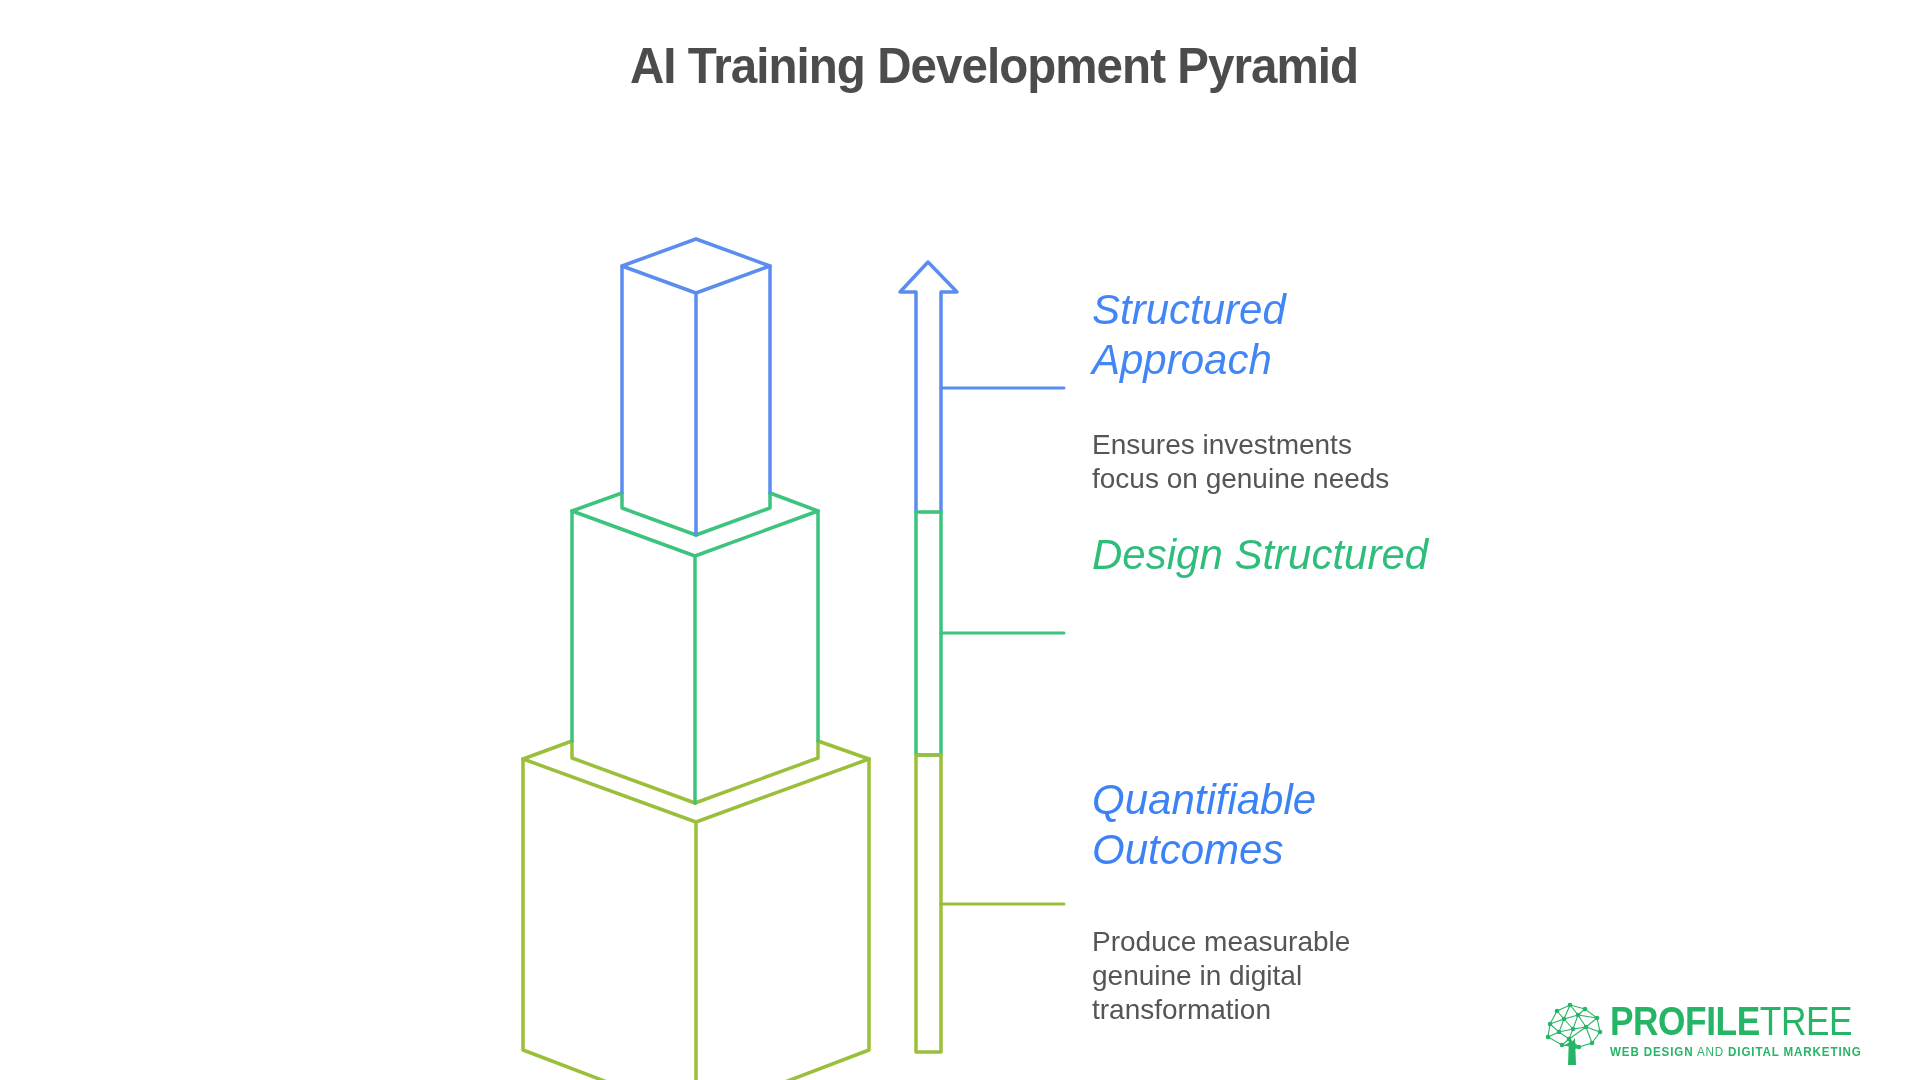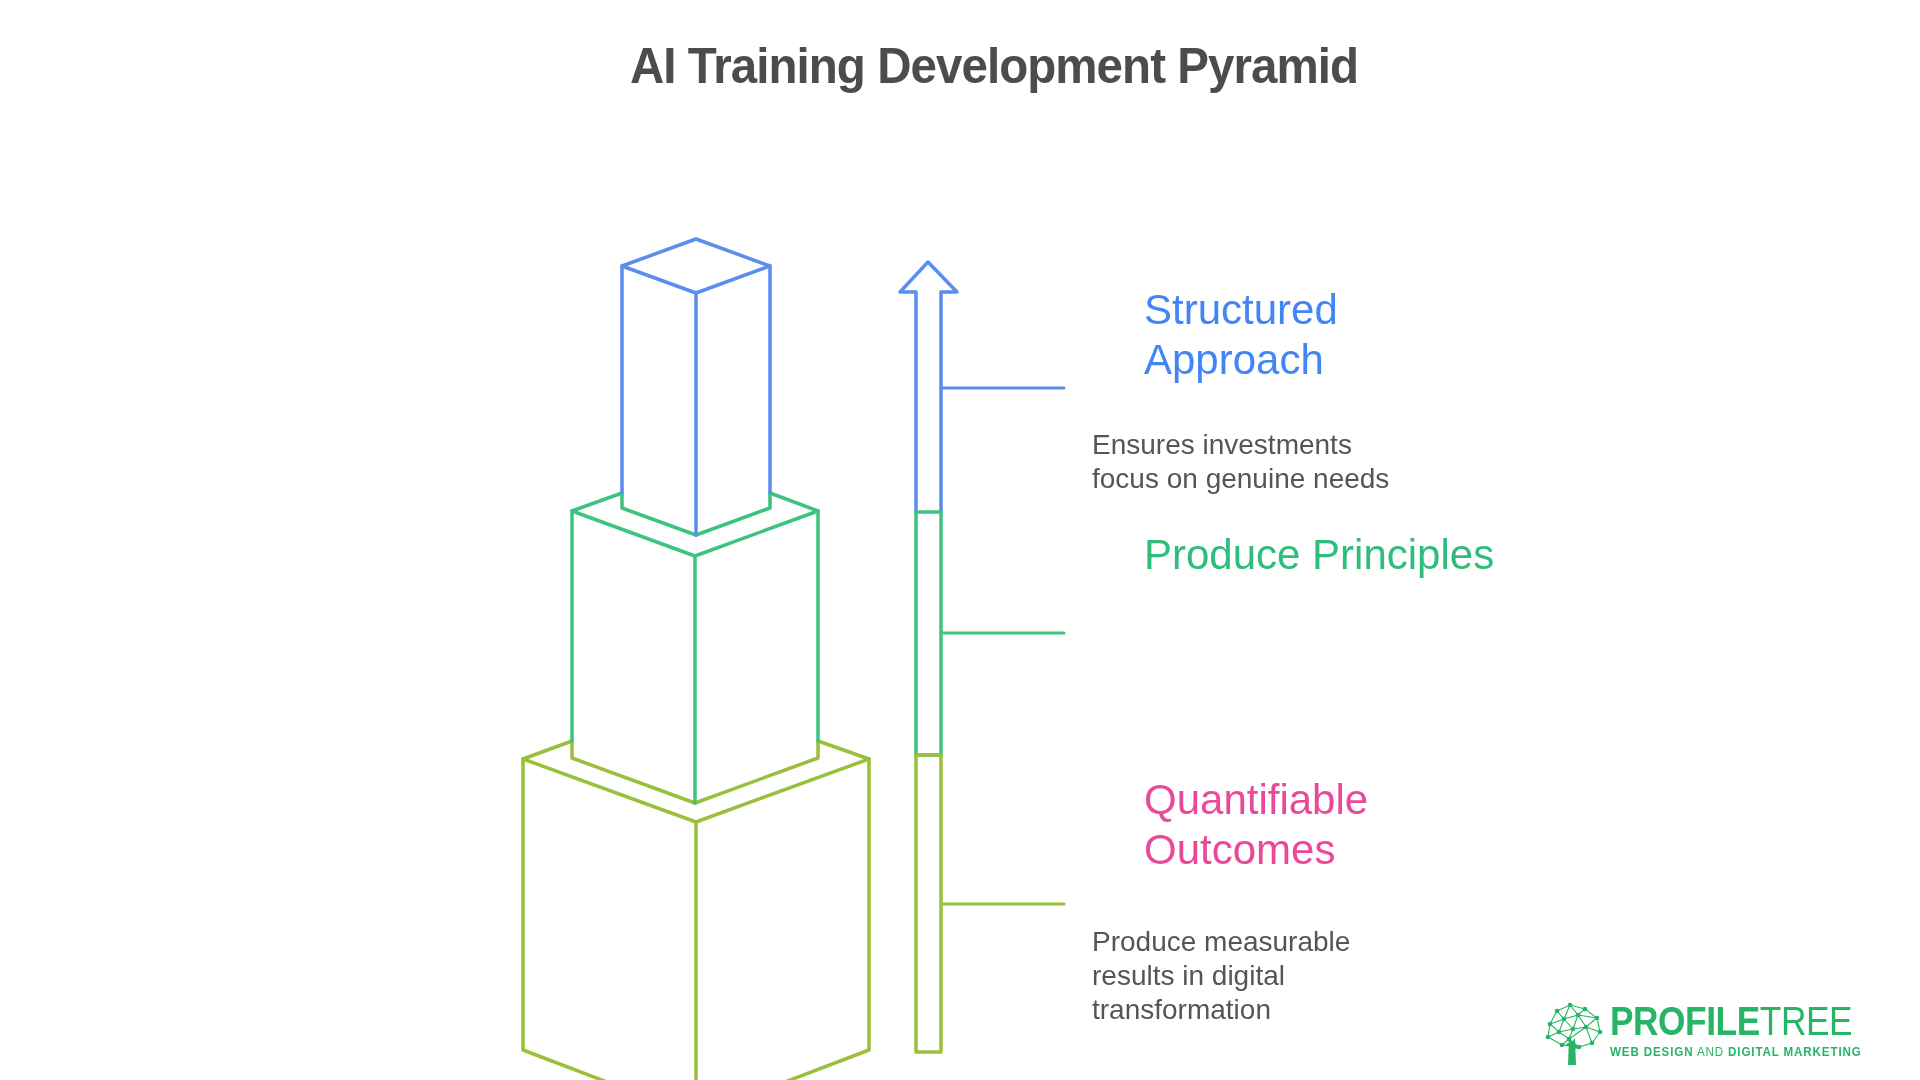--- a/index.html
+++ b/index.html
@@ -8,28 +8,28 @@
   .stage { position:absolute; left:0; top:0; width:1708px; height:1080px; }
 
   .diagram-svg { position:absolute; left:0; top:0; }
 
   .page-title {
     position:absolute; left:994px; top:36px; transform:translateX(-50%) scaleX(.95);
     font-size:50px; font-weight:700; color:#4c4c4c; letter-spacing:-1px;
     white-space:nowrap; line-height:60px;
   }
 
-  .sec-heading { position:absolute; left:1144px; font-size:42px; font-weight:400;
-                 line-height:50px; white-space:pre-line; }
+  .sec-heading { position:absolute; left:1092px; font-size:42px; font-weight:400;
+                 line-height:50px; white-space:pre-line;font-style:italic; }
   .sec-body    { position:absolute; left:1092px; font-size:28px; font-weight:400;
                  line-height:34px; color:#555555; white-space:pre-line;margin-top:19px; }
 
   .h-blue  { color:#4285f4; }
   .h-green { color:#2ebd7a; }
-  .h-lime  { color:#ec4899; }
+  .h-lime  { color:#3b82f6; }
 
   .logo { position:absolute; left:1542px; top:1000px; width:340px; height:80px; }
   .logo-icon { position:absolute; left:0; top:2px; }
   .logo-text { position:absolute; left:68px; top:0; transform:scaleX(.86);
                transform-origin:left top; color:#26b566; white-space:nowrap; }
   .logo-brand { font-size:41px; line-height:42px; letter-spacing:-.5px; }
   .logo-brand .bold  { font-weight:800; }
   .logo-brand .light { font-weight:400; }
   .logo-tagline { font-size:13.5px; line-height:16px; letter-spacing:1px; margin-top:2px; }
   .logo-tagline .bold { font-weight:700; }
@@ -88,26 +88,26 @@
     </g>
   </svg>
 
   <div class="page-title">AI Training Development Pyramid</div>
 
   <div class="sec-heading h-blue" style="top:285px">Structured
 Approach</div>
   <div class="sec-body" style="top:409px">Ensures investments
 focus on genuine needs</div>
 
-  <div class="sec-heading h-green" style="top:530px">Produce Principles</div>
+  <div class="sec-heading h-green" style="top:530px">Design Structured</div>
 
   <div class="sec-heading h-lime" style="top:775px">Quantifiable
 Outcomes</div>
   <div class="sec-body" style="top:906px">Produce measurable
-results in digital
+genuine in digital
 transformation</div>
 
   <div class="logo">
     <svg class="logo-icon" width="62" height="64" viewBox="0 0 62 64">
       <g stroke="#26b566" stroke-width="1.1" fill="none">
         <path d="M8,22 L15,9 L28,3 L43,7 L55,16 L58,30 L50,41 L37,45 L20,43 L6,35 Z"></path>
         <path d="M8,22 L22,17 L15,9 M22,17 L28,3 M22,17 L36,13 L28,3 M36,13 L43,7 M36,13 L55,16 M36,13 L44,25 L55,16 M44,25 L58,30 M44,25 L50,41 M44,25 L31,27 L36,13 M22,17 L31,27 M8,22 L17,30 L31,27 M6,35 L17,30 M17,30 L27,37 L31,27 M27,37 L20,43 M27,37 L37,45 M27,37 L44,25 M31,27 L44,25 M17,30 L22,17"></path>
       </g>
       <g fill="#26b566">
         <circle cx="8" cy="22" r="2.3"></circle>

